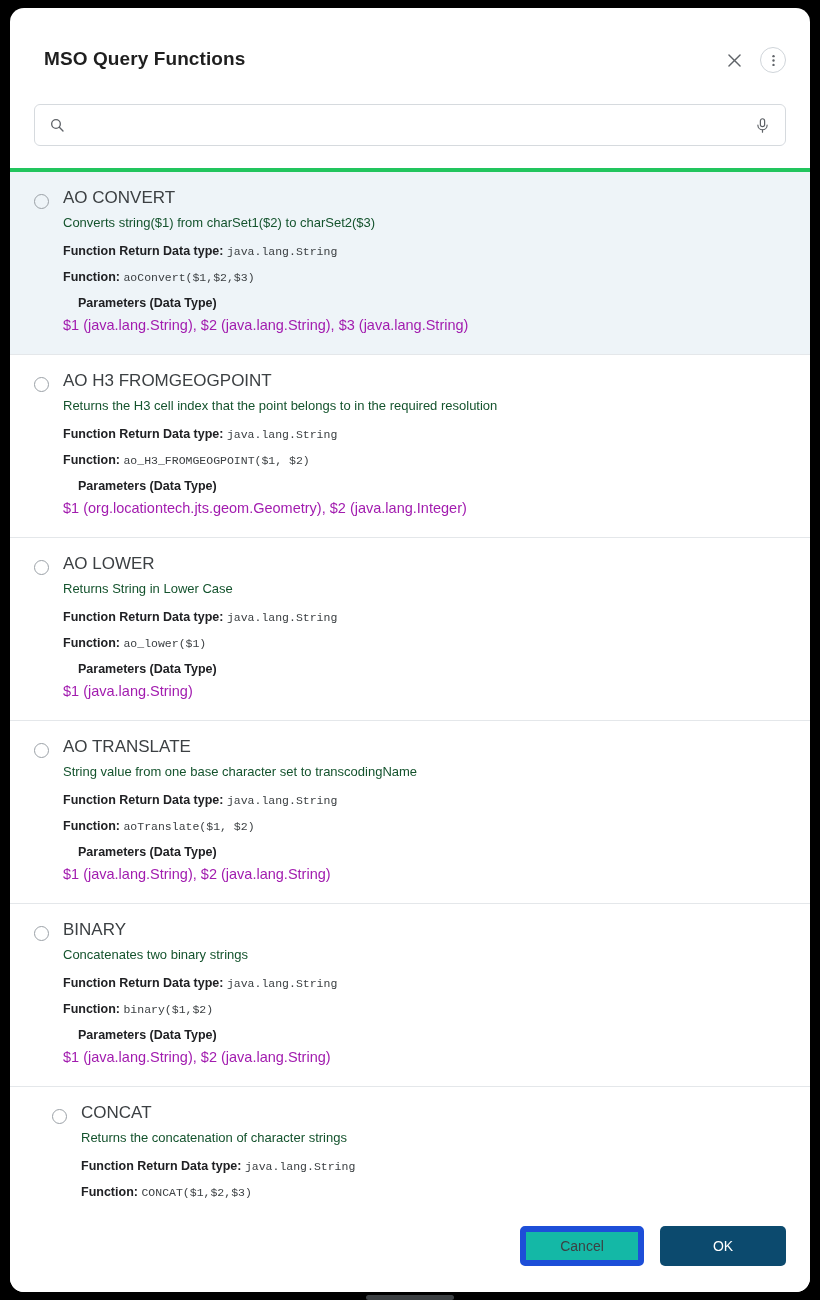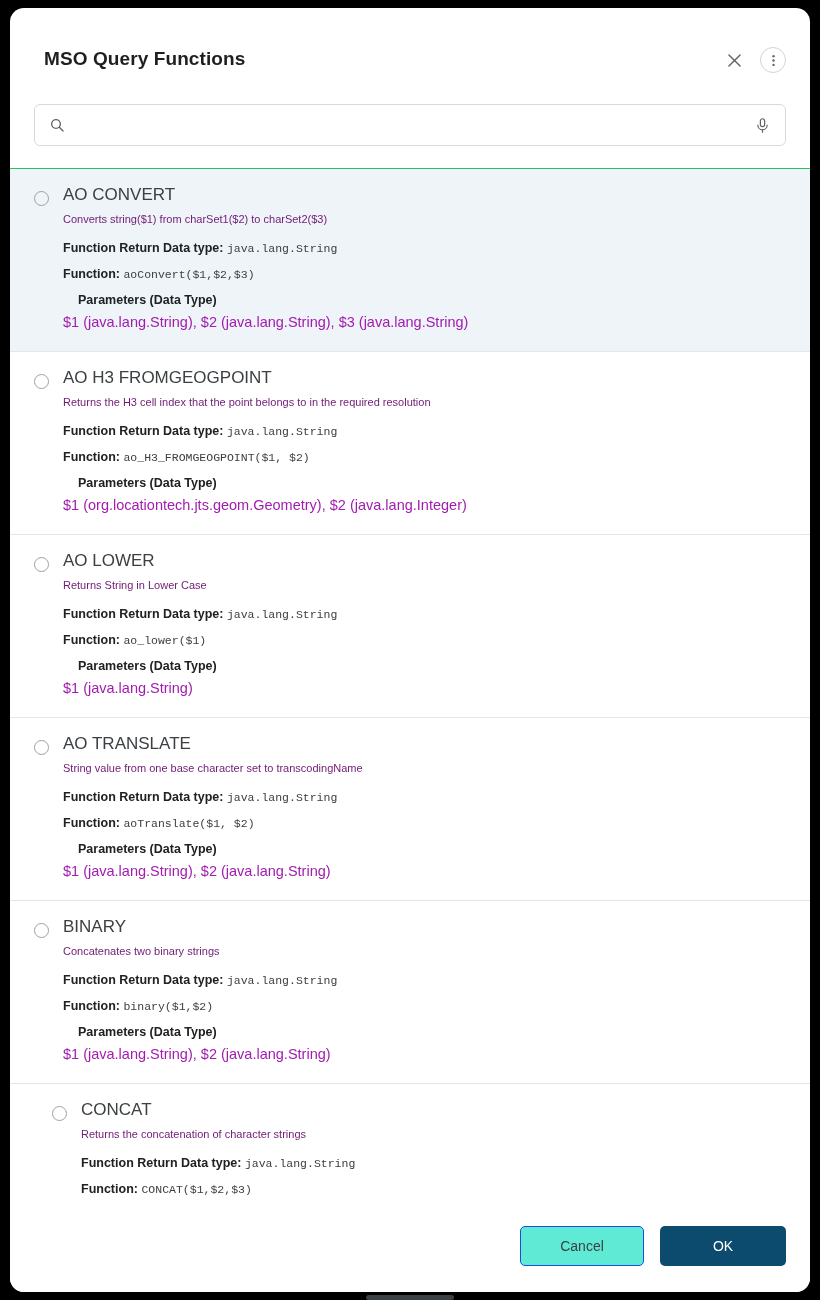--- a/index.html
+++ b/index.html
@@ -93,21 +93,21 @@
   }
   .mic-ico {
     color: #5f6368;
     display: flex;
     align-items: center;
     cursor: pointer;
   }
   .list-scroll {
     flex: 1 1 auto;
     overflow-y: auto;
-    border-top: 1px solid #22c55e;
+    border-top: 4px solid #22c55e;
     position: relative;
   }
   .fn-item {
     display: flex;
     padding: 14px 24px 18px 24px;
     border-bottom: 1px solid #e4e7ea;
     box-sizing: border-box;
     cursor: pointer;
   }
   .fn-item.selected {
@@ -128,22 +128,22 @@
     flex: 1 1 auto;
     min-width: 0;
   }
   .fn-name {
     font-size: 17px;
     color: #3c4043;
     line-height: 24px;
     margin-bottom: 2px;
   }
   .fn-desc {
-    font-size: 11px;
-    color: #701a75;
+    font-size: 13px;
+    color: #14532d;
     line-height: 21px;
     margin-bottom: 9px;
   }
   .kv {
     font-size: 12.5px;
     line-height: 19px;
     margin-bottom: 7px;
     color: #3c4043;
   }
   .kv b {
@@ -183,22 +183,22 @@
     min-width: 124px;
     border-radius: 5px;
     font-size: 14px;
     font-family: "Liberation Sans", sans-serif;
     cursor: pointer;
     display: flex;
     align-items: center;
     justify-content: center;
   }
   .btn-cancel {
-    background: #5eead4;
-    border: 1px solid #1d4ed8;
+    background: #14b8a6;
+    border: 6px solid #1d4ed8;
     color: #3c4043;
   }
   .btn-ok {
     background: #0c4a6e;
     border: none;
     color: #ffffff;
     min-width: 126px;
   }
   
   .list-scroll::-webkit-scrollbar {

